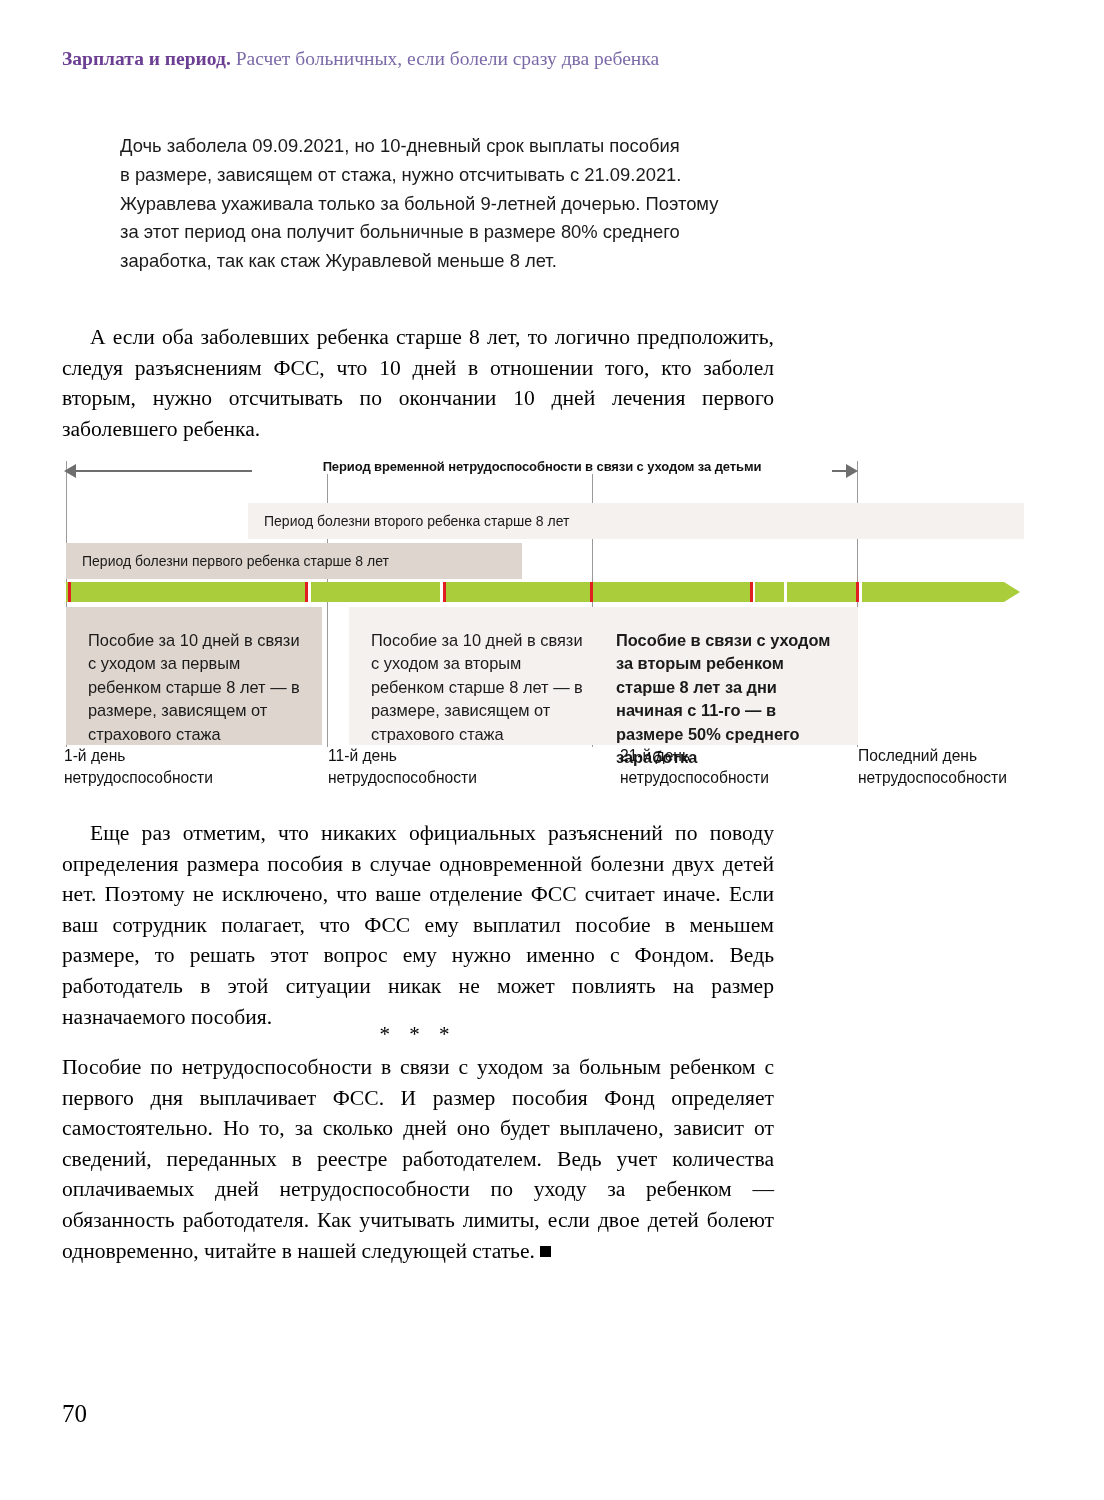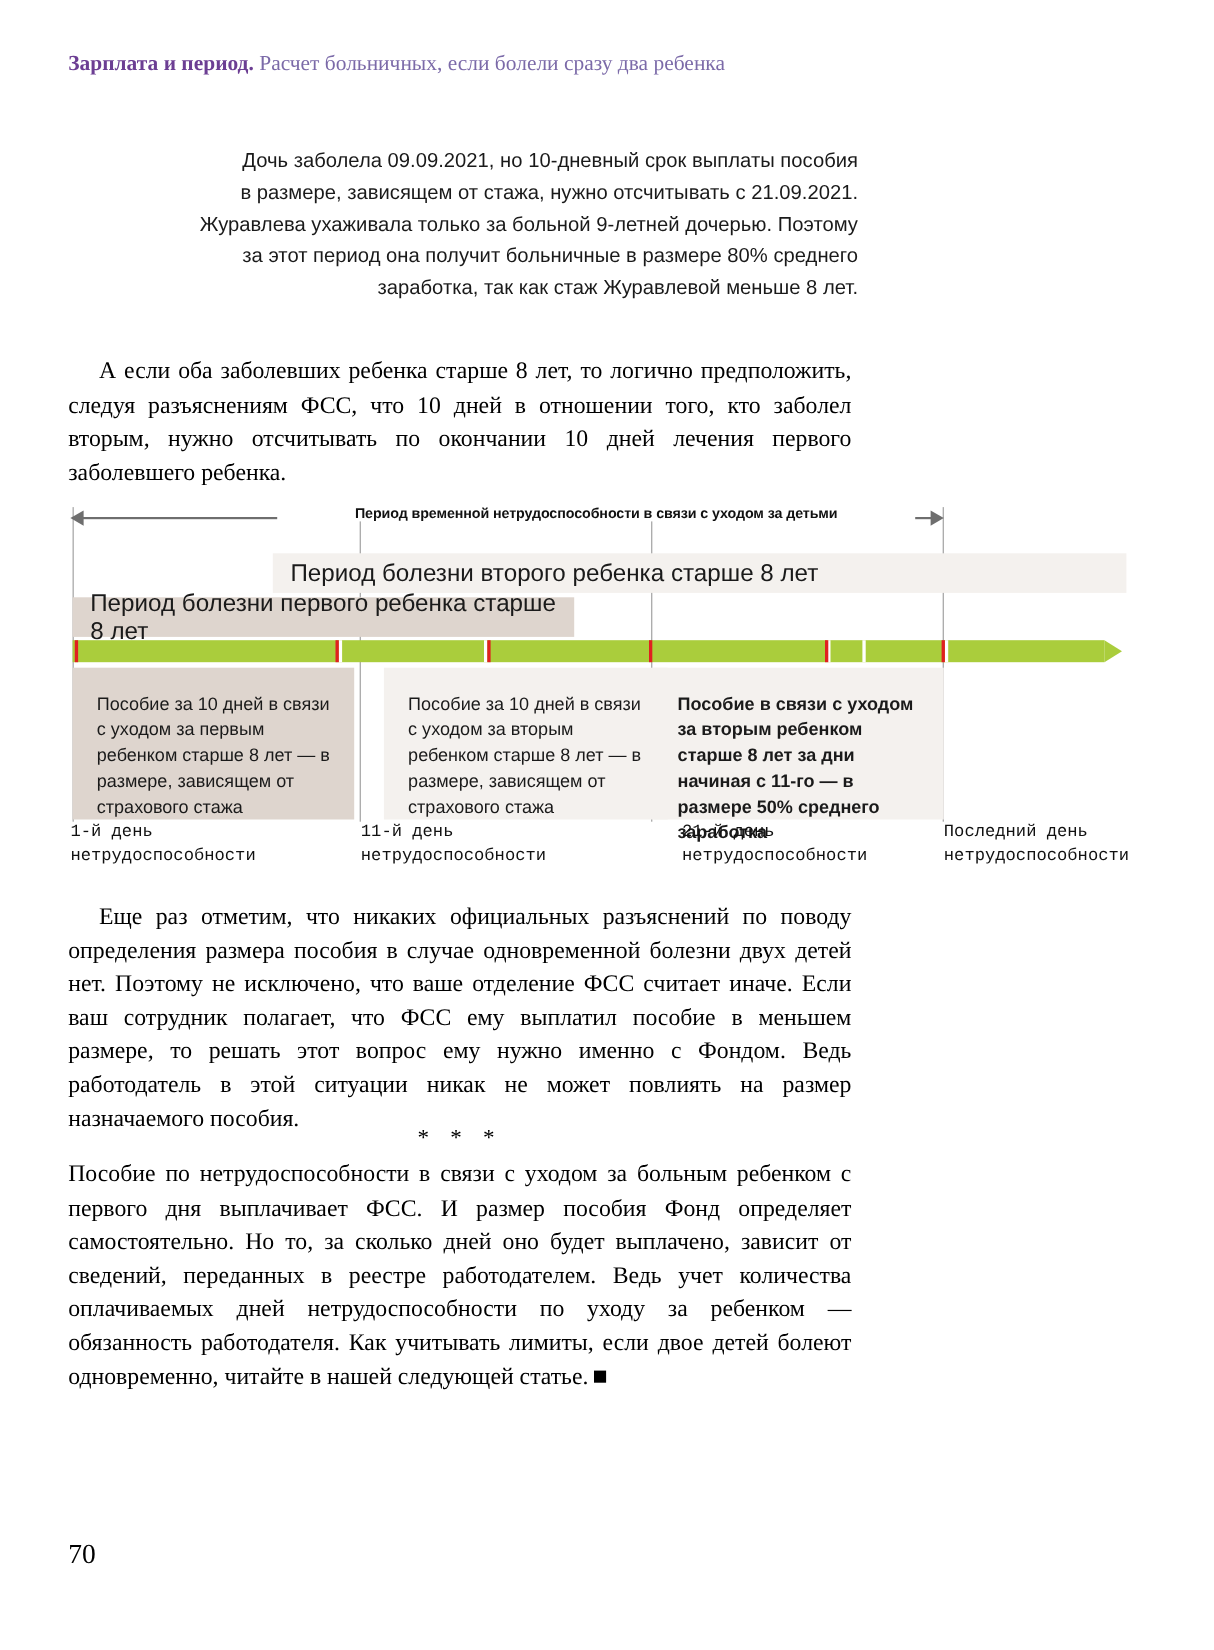--- a/index.html
+++ b/index.html
@@ -36,21 +36,21 @@
   
   .sans-block {
     position: absolute;
     left: 120px;
     top: 132px;
     width: 660px;
     font-family: "Liberation Sans", sans-serif;
     font-size: 18.4px;
     line-height: 28.8px;
     color: #1a1a1a;
-    text-align: right;
+    text-align: left;
   }
   .sans-block p { margin: 0; }
 
   
   .serif-para {
     position: absolute;
     left: 62px;
     width: 712px;
     font-family: "Liberation Serif", serif;
     font-size: 21.6px;
@@ -153,21 +153,21 @@
     white-space: nowrap;
   }
 
   
   .band {
     position: absolute;
     height: 36px;
     display: flex;
     align-items: center;
     font-family: "Liberation Sans", sans-serif;
-    font-size: 22px;
+    font-size: 14px;
     color: #1a1a1a;
     padding-left: 16px;
     box-sizing: border-box;
   }
   #band-second {
     left: 186px;
     top: 48px;
     width: 776px;
     background: #f4f1ee;
   }
@@ -224,21 +224,21 @@
     box-sizing: border-box;
   }
   #card-1 { left: 4px;   width: 256px; height: 138px; background: #ded5ce; }
   #card-2 { left: 267px; width: 258px; height: 138px; background: #f4f1ee; margin-left: 20px; }
   #card-3 { left: 532px; width: 264px; height: 138px; background: #f4f1ee; font-weight: bold; }
 
   
   .day-label {
     position: absolute;
     top: 290px;
-    font-family: Liberation Mono, monospace;
+    font-family: Liberation Sans, sans-serif;
     font-size: 15.6px;
     line-height: 22px;
     color: #111;
     width: 210px;
   }
   #day-1    { left: 2px; }
   #day-11   { left: 266px; }
   #day-21   { left: 558px; }
   #day-last { left: 796px; }
 </style>

